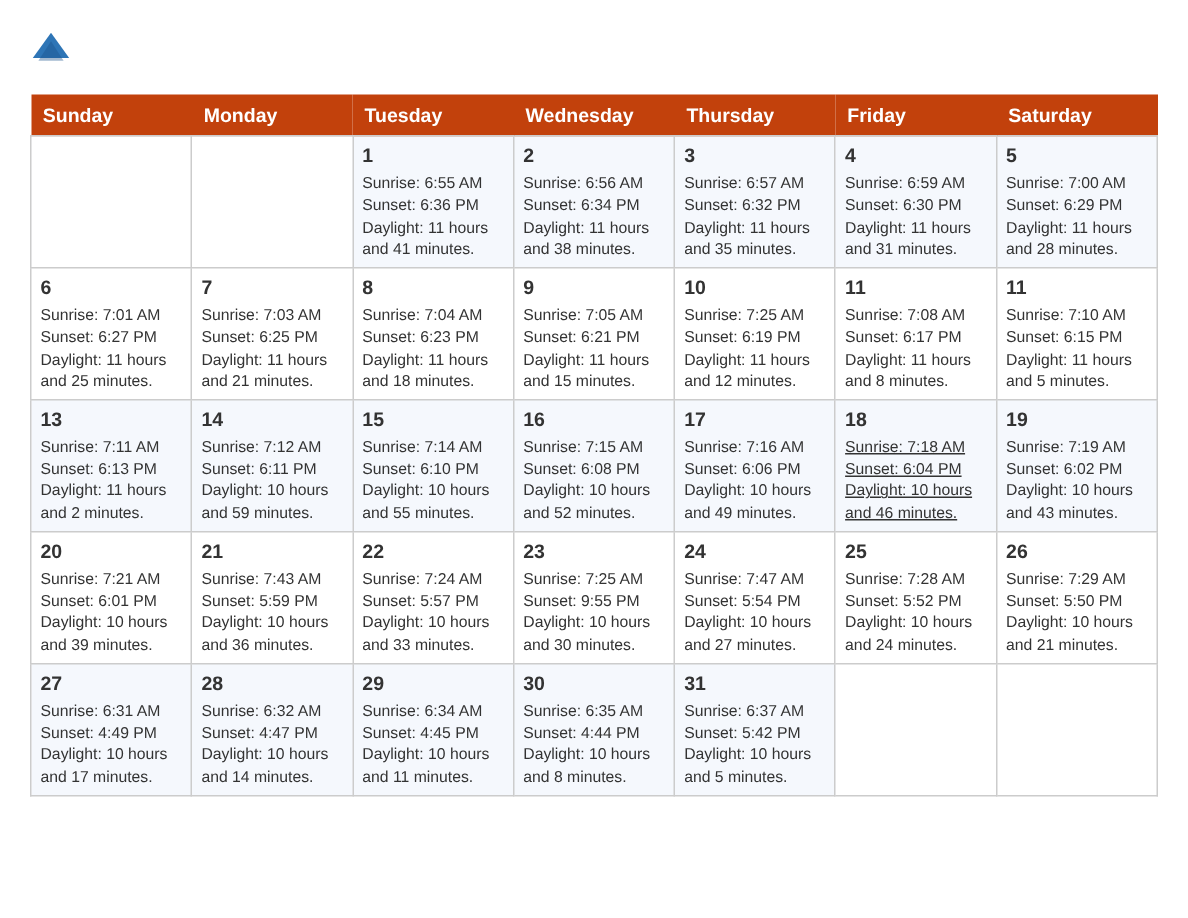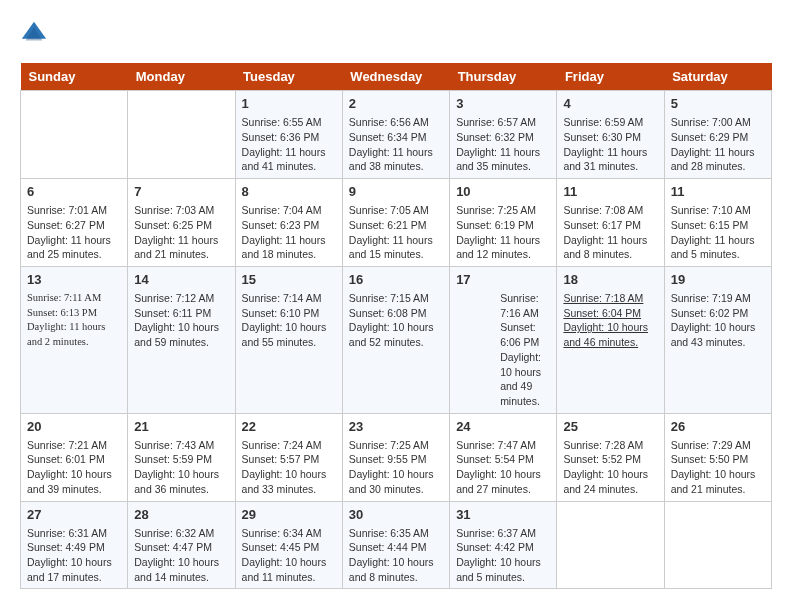--- a/index.html
+++ b/index.html
@@ -192,21 +192,21 @@
         <td>
           <span class="day-num">11</span>
           <div class="day-info" style="white-space: pre-line;">Sunrise: 7:10 AM
 Sunset: 6:15 PM
 Daylight: 11 hours and 5 minutes.</div>
         </td>
       </tr>
       <tr>
         <td>
           <span class="day-num">13</span>
-          <div class="day-info" style="white-space: pre-line; font-family: Liberation Serif, serif;">Sunrise: 7:11 AM
+          <div class="day-info" style="white-space: pre-line;">Sunrise: 7:11 AM
 Sunset: 6:13 PM
 Daylight: 11 hours and 2 minutes.</div>
         </td>
         <td>
           <span class="day-num">14</span>
           <div class="day-info" style="white-space: pre-line;">Sunrise: 7:12 AM
 Sunset: 6:11 PM
 Daylight: 10 hours and 59 minutes.</div>
         </td>
         <td>
@@ -216,21 +216,21 @@
 Daylight: 10 hours and 55 minutes.</div>
         </td>
         <td>
           <span class="day-num">16</span>
           <div class="day-info" style="white-space: pre-line;">Sunrise: 7:15 AM
 Sunset: 6:08 PM
 Daylight: 10 hours and 52 minutes.</div>
         </td>
         <td>
           <span class="day-num">17</span>
-          <div class="day-info" style="white-space: pre-line; margin-left: 44px;">Sunrise: 7:16 AM
+          <div class="day-info" style="white-space: pre-line;">Sunrise: 7:16 AM
 Sunset: 6:06 PM
 Daylight: 10 hours and 49 minutes.</div>
         </td>
         <td>
           <span class="day-num">18</span>
           <div class="day-info" style="white-space: pre-line; text-decoration: underline;">Sunrise: 7:18 AM
 Sunset: 6:04 PM
 Daylight: 10 hours and 46 minutes.</div>
         </td>
         <td>
@@ -305,20 +305,20 @@
         </td>
         <td>
           <span class="day-num">30</span>
           <div class="day-info" style="white-space: pre-line;">Sunrise: 6:35 AM
 Sunset: 4:44 PM
 Daylight: 10 hours and 8 minutes.</div>
         </td>
         <td>
           <span class="day-num">31</span>
           <div class="day-info" style="white-space: pre-line;">Sunrise: 6:37 AM
-Sunset: 4:42 PM
+Sunset: 5:42 PM
 Daylight: 10 hours and 5 minutes.</div>
         </td>
         <td style="background: rgb(255, 255, 255);"></td>
         <td style="background: rgb(255, 255, 255);"></td>
       </tr>
     </tbody>
 </table>
 
 </body></html>

